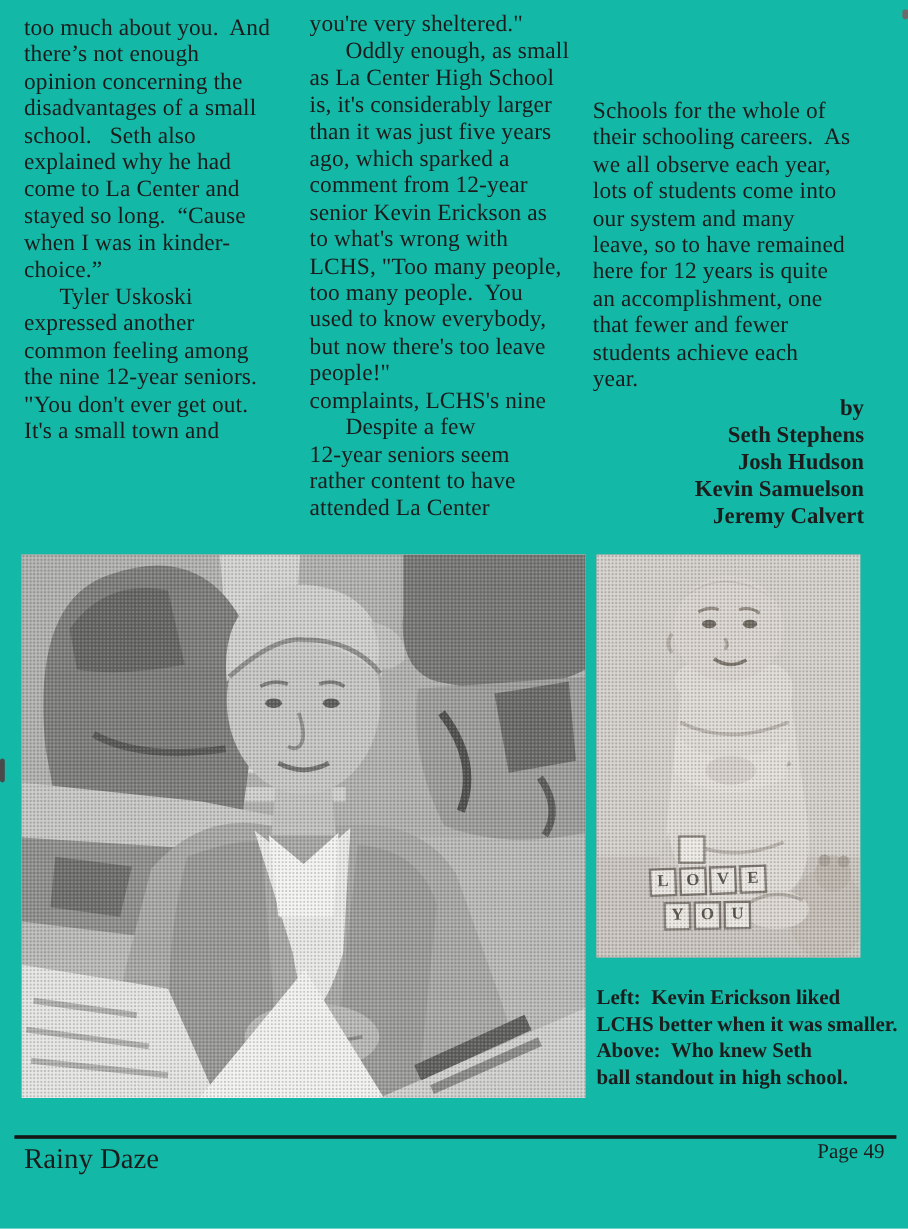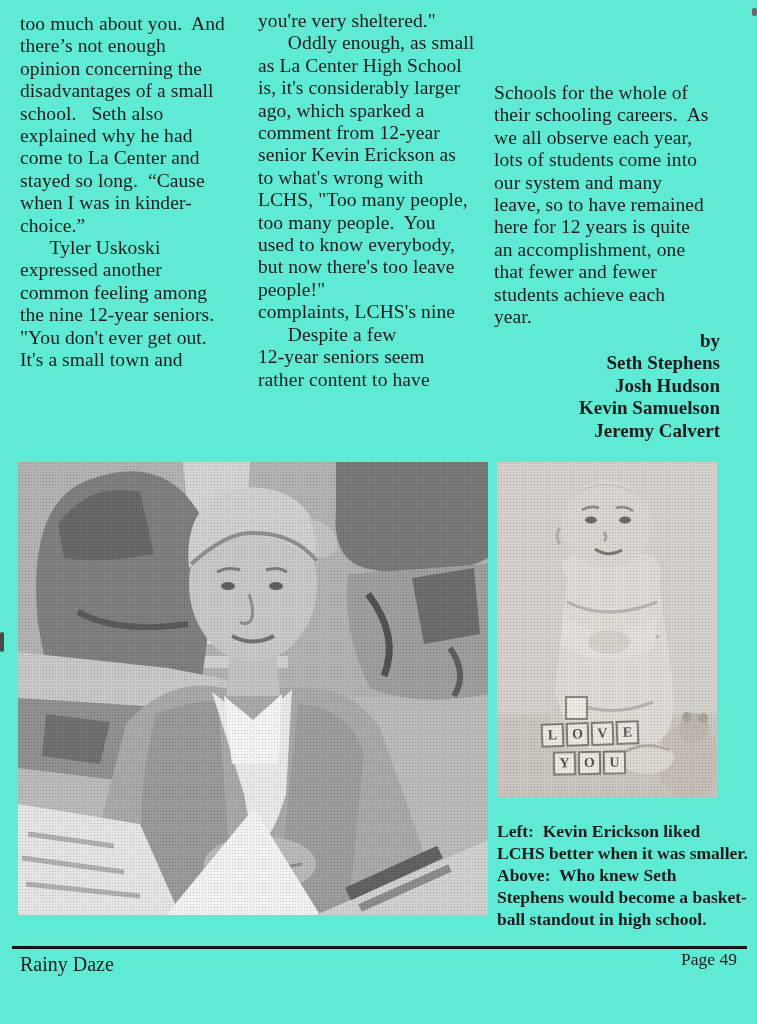--- a/index.html
+++ b/index.html
@@ -3,21 +3,21 @@
 <meta charset="utf-8">
 <style>
   * { margin:0; padding:0; box-sizing:border-box; }
   html,body { background:#ffffff; }
   body {
     width:757px; height:1024px;
     font-family:"Liberation Serif", serif;
   }
   .page {
     position:relative; width:757px; height:1024px;
-    background:#5eead4; overflow:hidden; color:#1c1c1c;
+    background:#14b8a6; overflow:hidden; color:#1c1c1c;
   }
   
   .col { position:absolute; font-size:19.5px; line-height:22.4px; letter-spacing:0.1px; }
   .col .line { white-space:pre; }
   .col1 { left:20px;  top:13px; width:220px; }
   .col2 { left:258px; top:10px; width:218px; }
   .col3 { left:494px; top:82px; width:226px; }
   
   .byline {
     position:absolute; left:494px; top:330px; width:226px;
@@ -47,21 +47,21 @@
     display:flex; align-items:center; justify-content:center;
   }
   .block-plain { position:absolute; left:68px; top:234px; width:23px; height:24px;
     background:#ece9e4; border:2px solid #8a847c; }
   
   .caption { position:absolute; left:497px; top:820px; width:240px;
     font-size:17.5px; line-height:22px;font-weight:bold; }
   .cap-line { white-space:pre; }
   
   .footer-rule { position:absolute; left:12px; top:946px; width:735px; height:3px; background:#151515; }
-  .footer-left  { position:absolute; left:20px;  top:953px; font-size:20px; }
+  .footer-left  { position:absolute; left:20px;  top:953px; font-size:24px; }
   .footer-right { position:absolute; right:20px; top:949px; font-size:17.5px; }
   
   .speck-a { position:absolute; left:0; top:632px; width:4px; height:20px; background:#4a4a4a; border-radius:2px; }
   .speck-b { position:absolute; right:0; top:8px; width:5px; height:8px; background:#6a6a6a; border-radius:2px; }
 </style>
 </head>
 <body>
 
 <div class="page">
 
@@ -82,33 +82,35 @@
       <div class="line">the nine 12-year seniors.</div>
       <div class="line">"You don't ever get out.</div>
       <div class="line">It's a small town and</div>
     </div>
 
   <div class="col col2">
       <div class="line">you're very sheltered."</div>
       <div class="line">      Oddly enough, as small</div>
       <div class="line">as La Center High School</div>
       <div class="line">is, it's considerably larger</div>
+      <div class="line">than it was just five years</div>
       <div class="line">ago, which sparked a</div>
       <div class="line">comment from 12-year</div>
       <div class="line">senior Kevin Erickson as</div>
       <div class="line">to what's wrong with</div>
       <div class="line">LCHS, "Too many people,</div>
       <div class="line">too many people.  You</div>
       <div class="line">used to know everybody,</div>
       <div class="line">but now there's too leave</div>
       <div class="line">people!"</div>
       <div class="line">complaints, LCHS's nine</div>
       <div class="line">      Despite a few</div>
       <div class="line">12-year seniors seem</div>
       <div class="line">rather content to have</div>
+      <div class="line">attended La Center</div>
     </div>
 
   <div class="col col3">
       <div class="line">Schools for the whole of</div>
       <div class="line">their schooling careers.  As</div>
       <div class="line">we all observe each year,</div>
       <div class="line">lots of students come into</div>
       <div class="line">our system and many</div>
       <div class="line">leave, so to have remained</div>
       <div class="line">here for 12 years is quite</div>
@@ -227,21 +229,20 @@
         <div class="block">Y</div>
         <div class="block">O</div>
         <div class="block">U</div>
       </div>
   </figure>
 
   <div class="caption">
       <div class="cap-line"><b>Left:</b><span>  Kevin Erickson liked</span></div>
       <div class="cap-line"><b></b><span>LCHS better when it was smaller.</span></div>
       <div class="cap-line"><b>Above:</b><span>  Who knew Seth</span></div>
-      <div class="cap-line"><b></b><span>Stephens would become a basket-</span></div>
       <div class="cap-line"><b></b><span>ball standout in high school.</span></div>
     </div>
 
   <div class="footer-rule"></div>
   <div class="footer-left">Rainy Daze</div>
   <div class="footer-right">Page 49</div>
 
   <div class="speck-a"></div>
   <div class="speck-b"></div>
 

